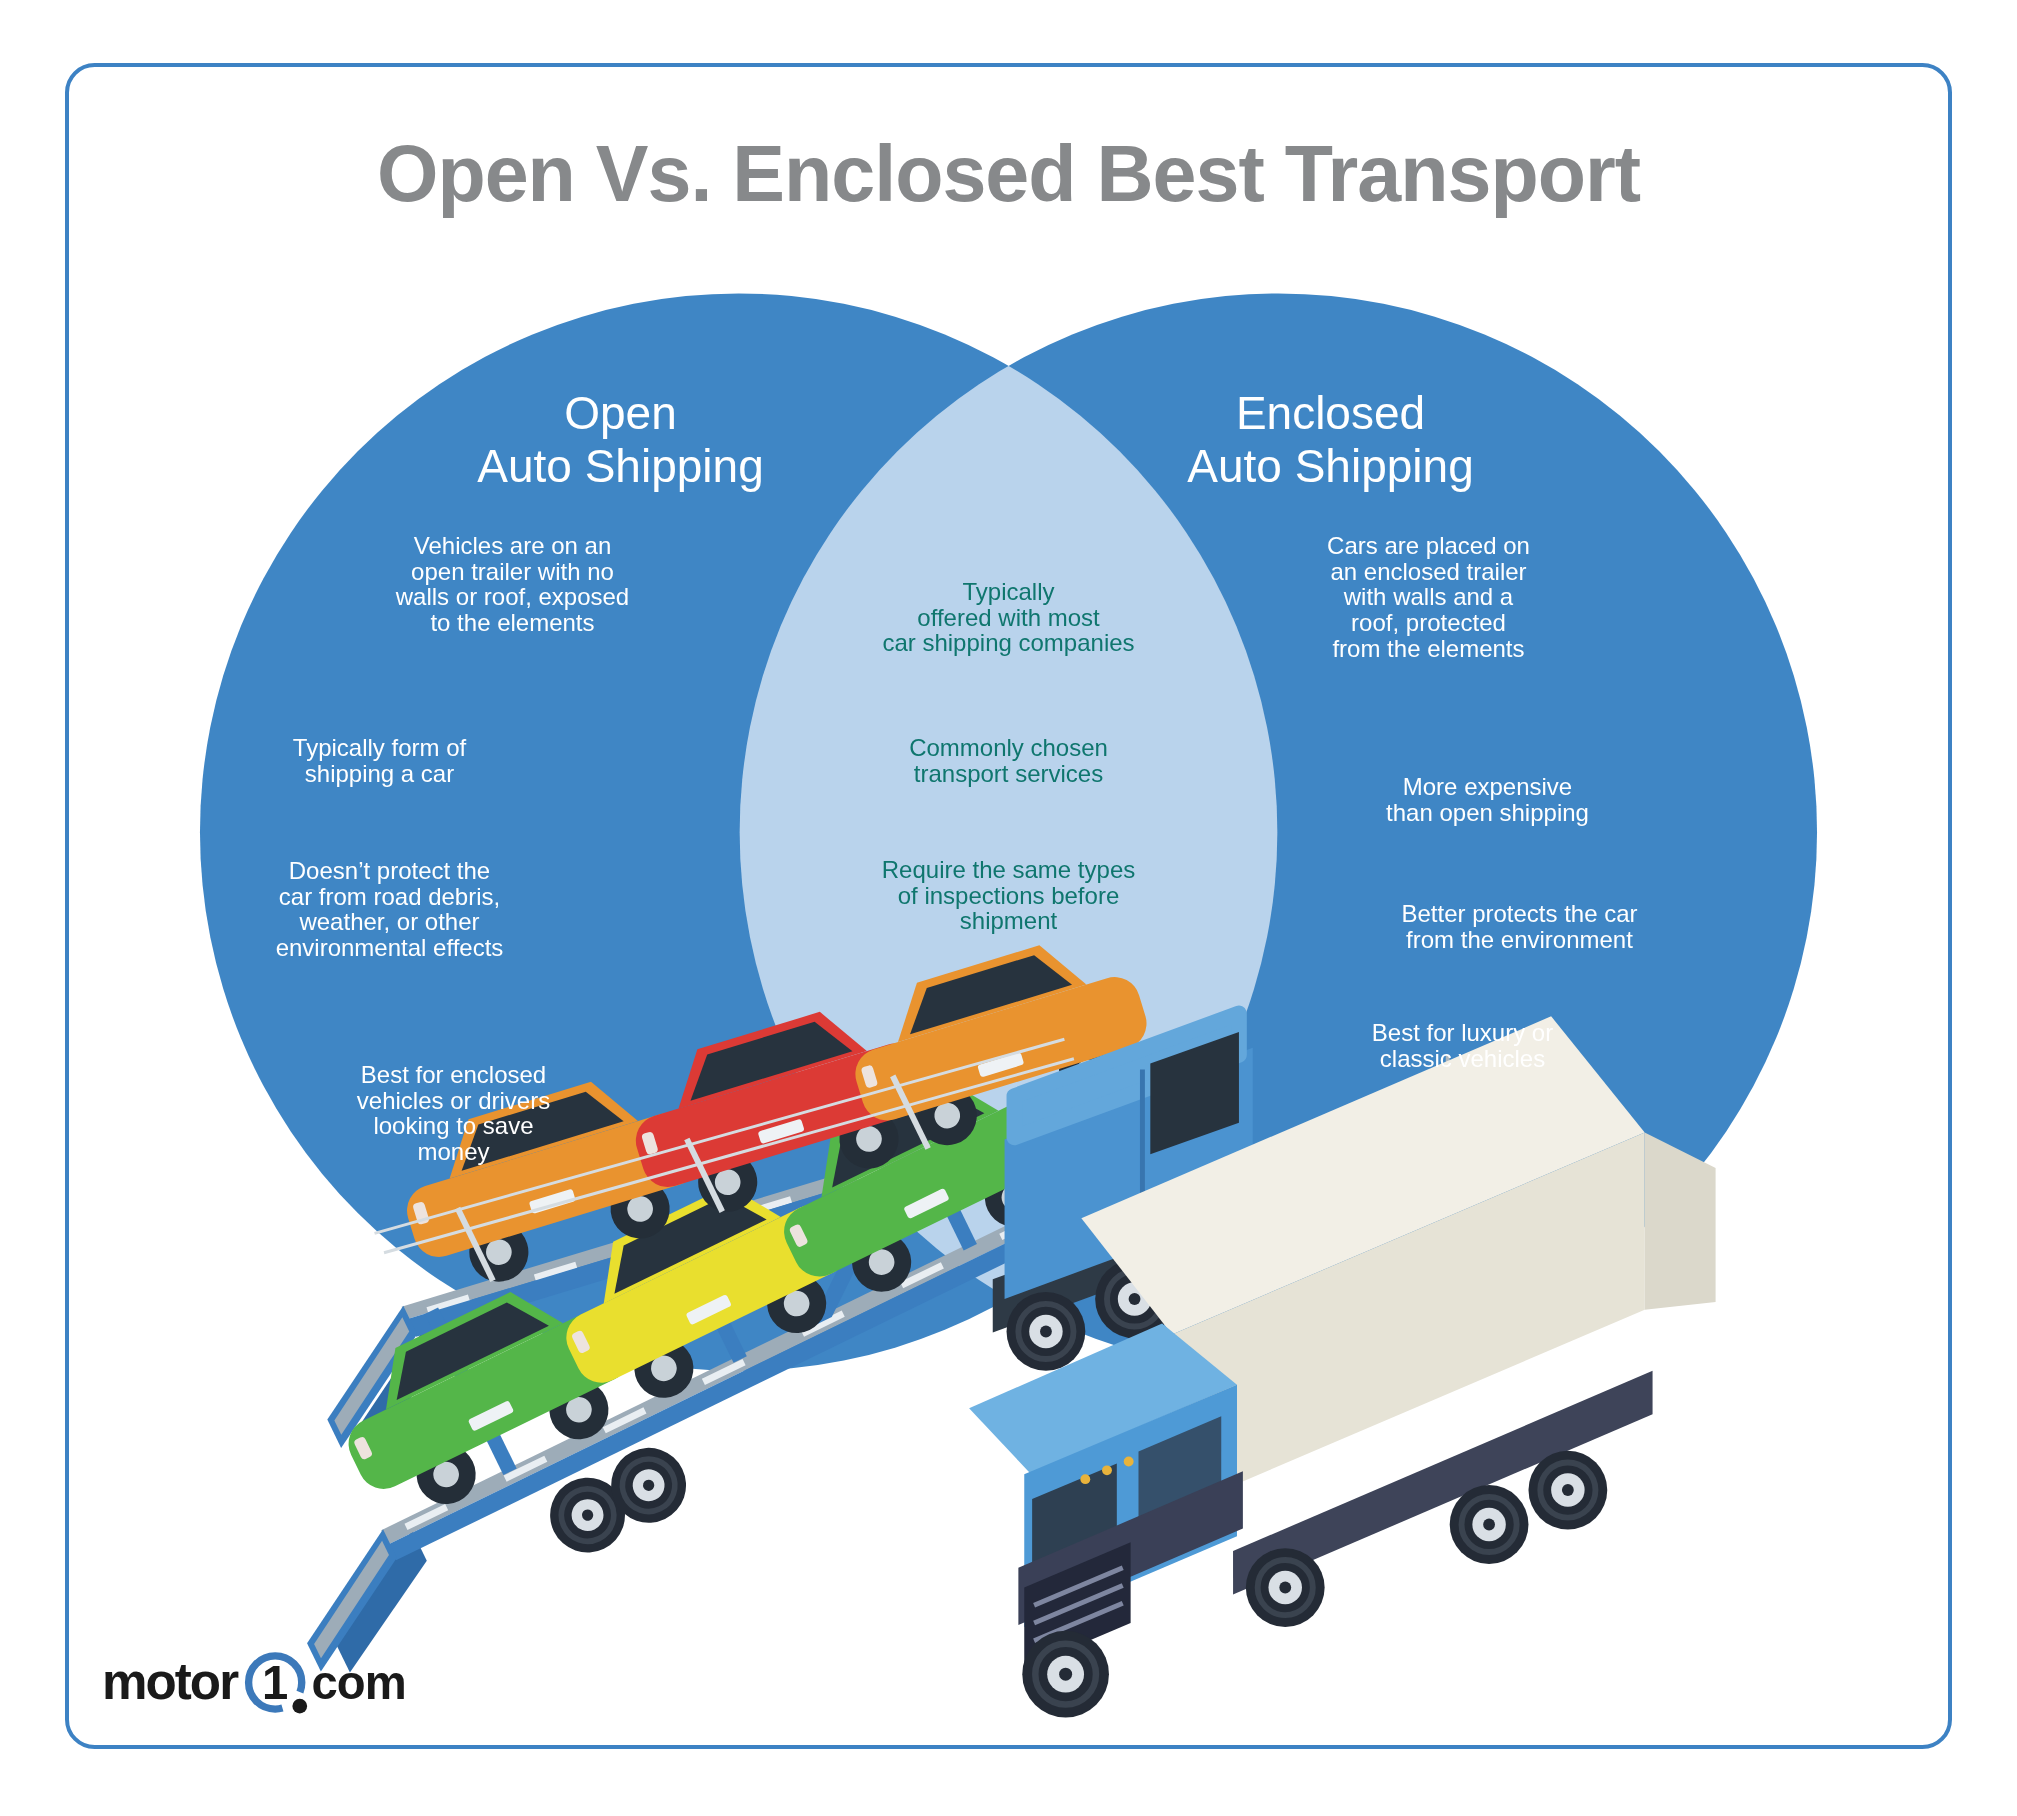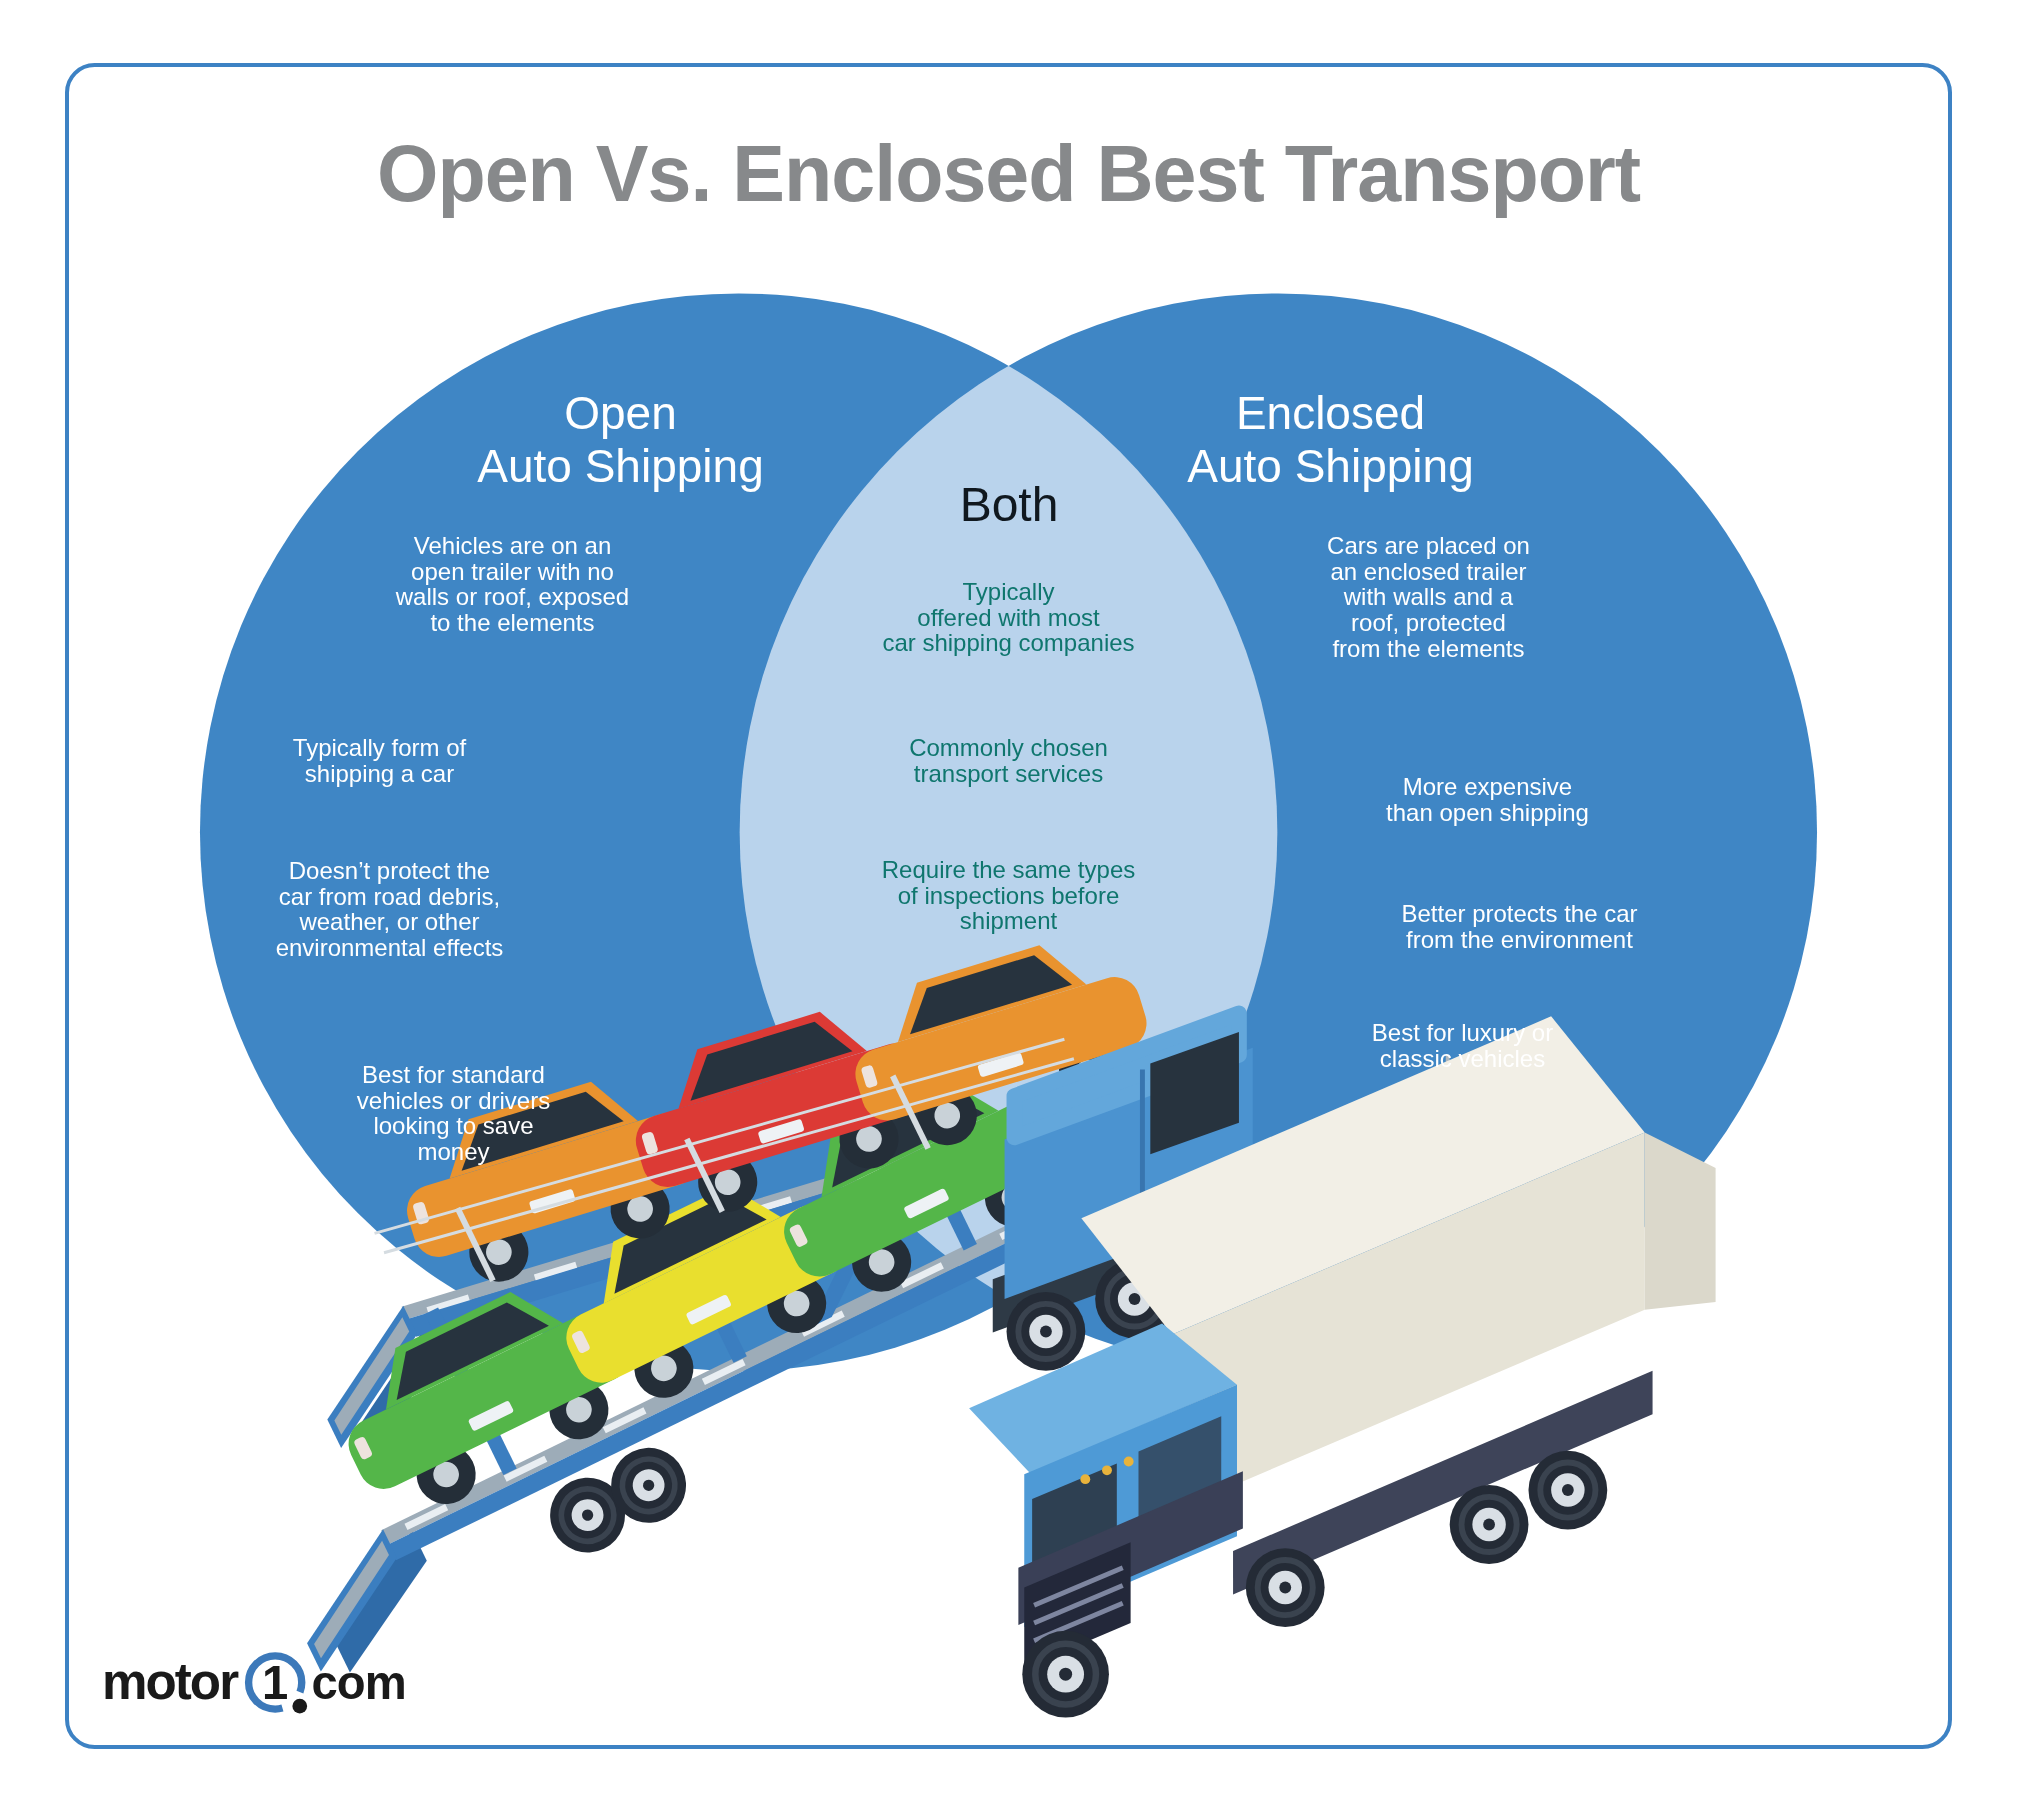--- a/index.html
+++ b/index.html
@@ -158,26 +158,25 @@
   <div class="txt bullet" style="left:207px;top:533px;width:611px;">Vehicles are on an
 open trailer with no
 walls or roof, exposed
 to the elements</div>
   <div class="txt bullet" style="left:74px;top:735px;width:611px;">Typically form of
 shipping a car</div>
   <div class="txt bullet" style="left:84px;top:858px;width:611px;">Doesn’t protect the
 car from road debris,
 weather, or other
 environmental effects</div>
-  <div class="txt bullet" style="left:148px;top:1062px;width:611px;">Best for standard
+  <div class="txt bullet" style="left:148px;top:1062px;width:611px;">Best for enclosed
 vehicles or drivers
 looking to save
 money</div>
 
-  <div class="txt head dark" style="left:861px;top:477px;width:296px;">Both</div>
   <div class="txt bullet dark" style="left:703px;top:579px;width:611px;">Typically
 offered with most
 car shipping companies</div>
   <div class="txt bullet dark" style="left:703px;top:735px;width:611px;">Commonly chosen
 transport services</div>
   <div class="txt bullet dark" style="left:703px;top:857px;width:611px;">Require the same types
 of inspections before
 shipment</div>
 
   <div class="txt head" style="left:1035px;top:387px;width:591px;">Enclosed

